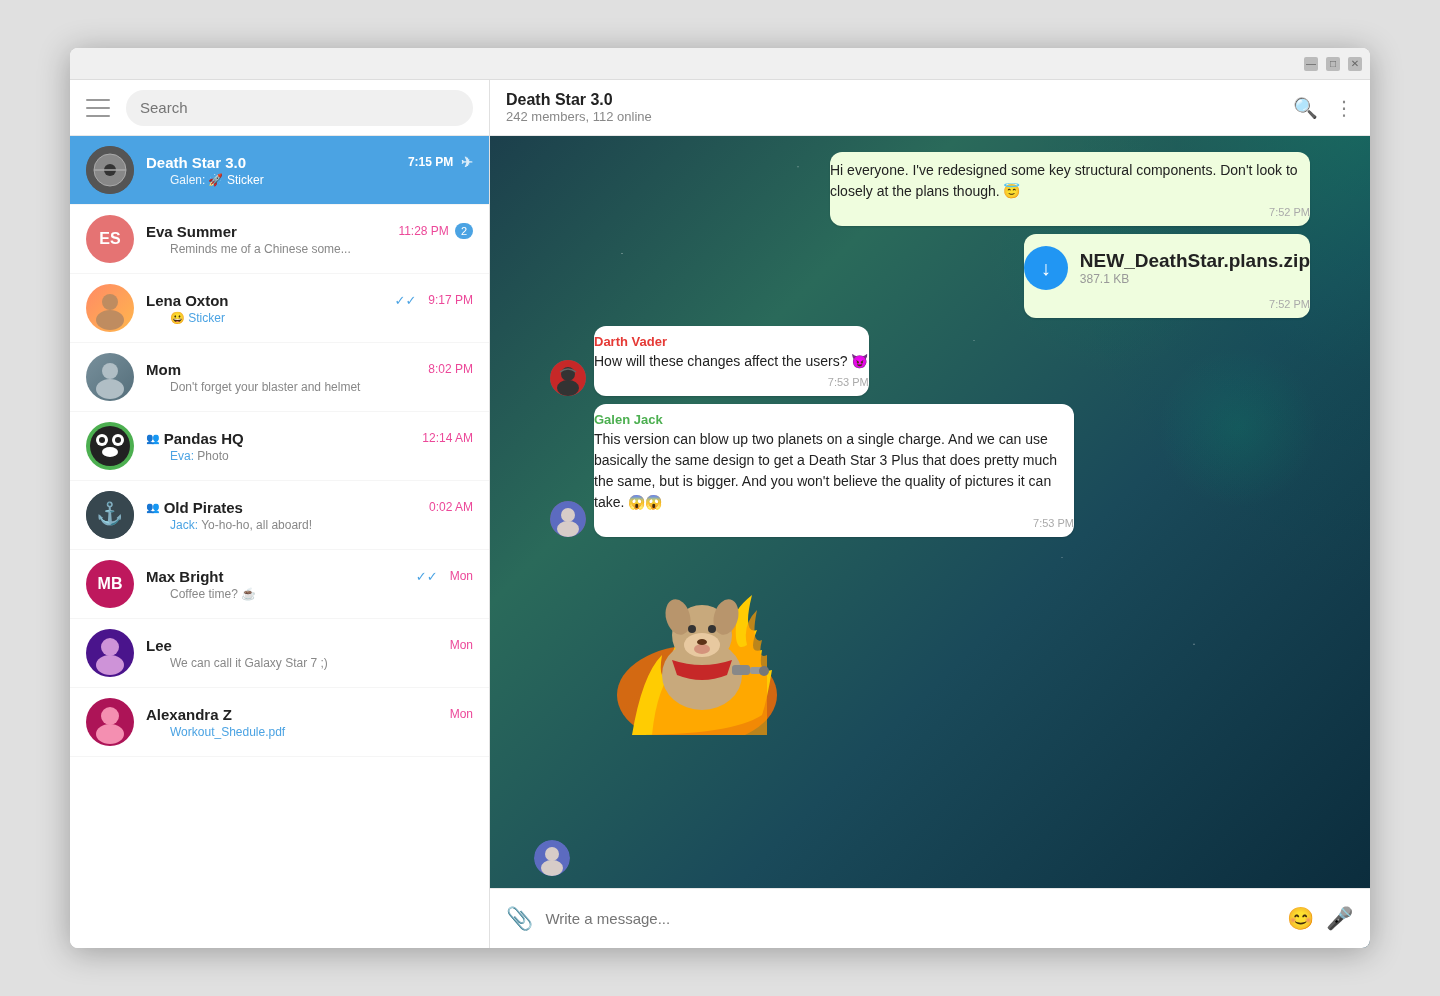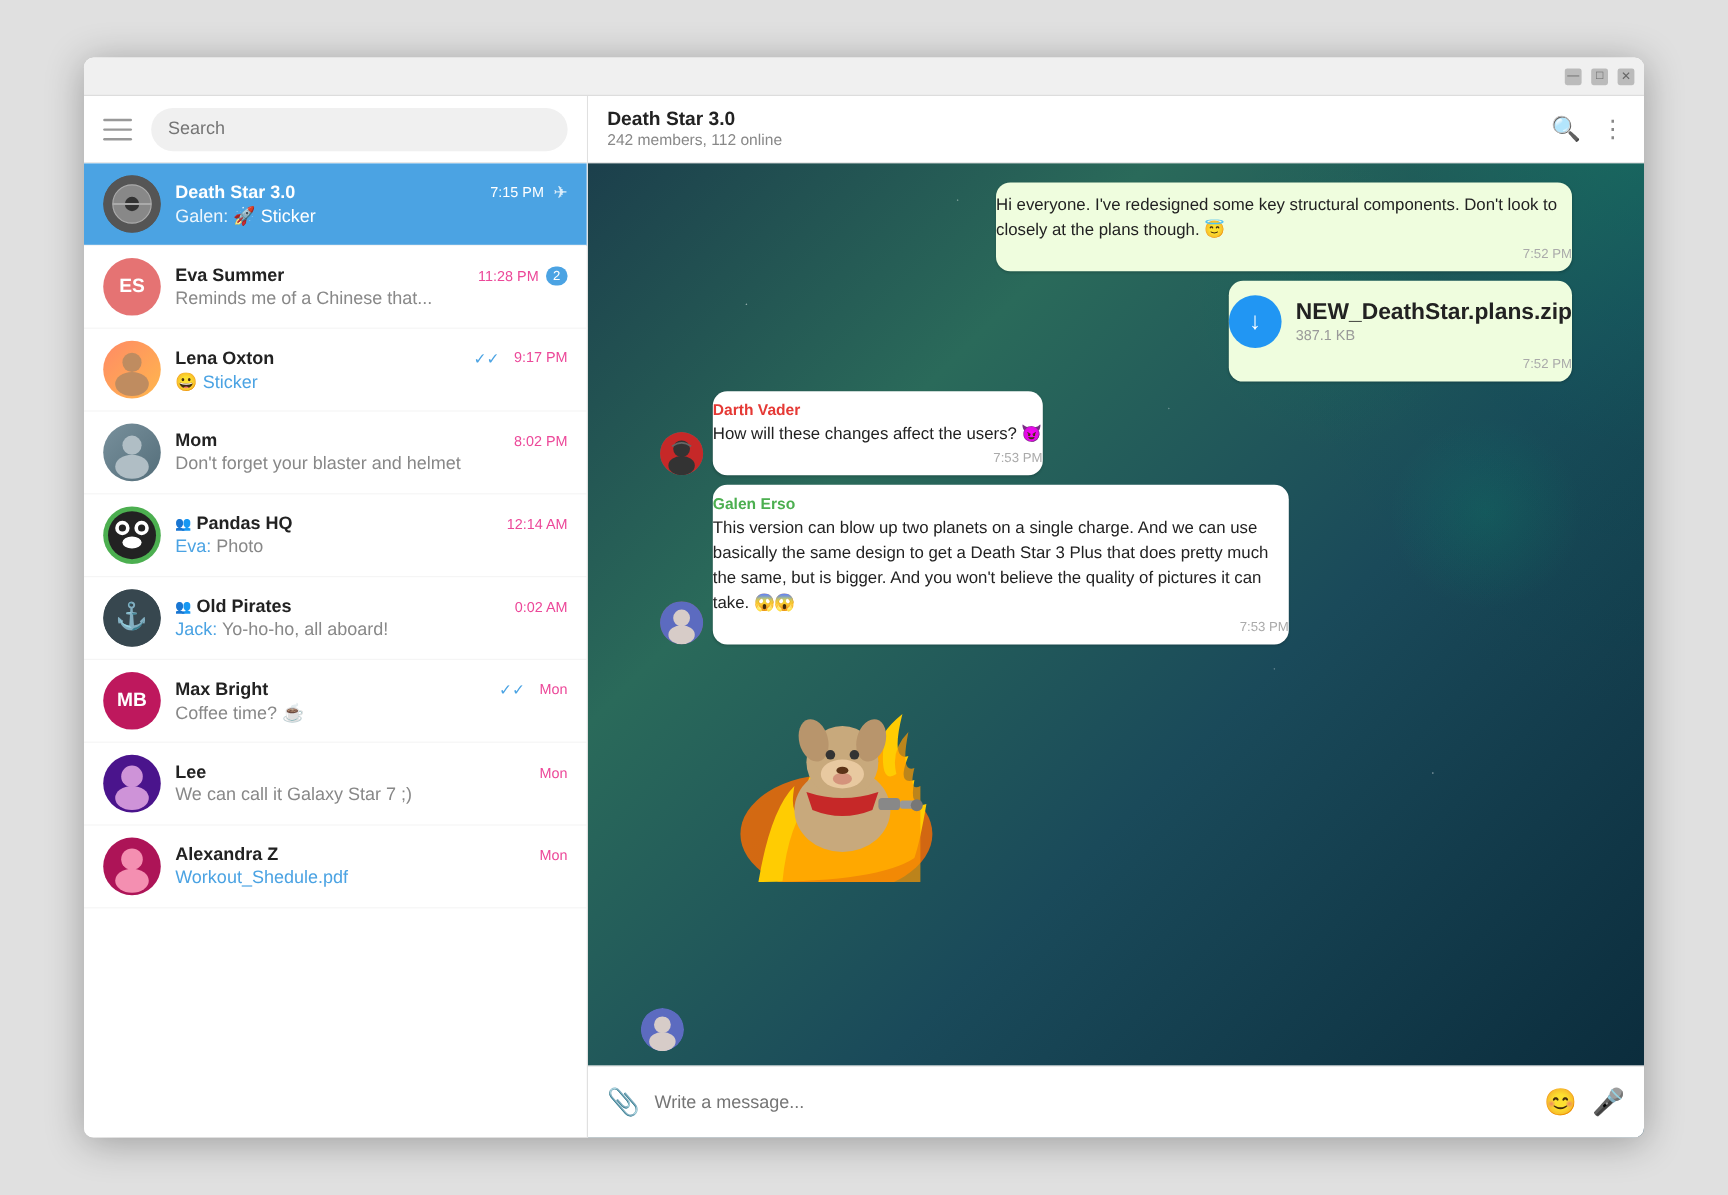--- a/index.html
+++ b/index.html
@@ -113,21 +113,21 @@
       display: flex; align-items: center; justify-content: center;
       font-size: 16px; font-weight: 600; color: #fff;
       margin-right: 12px;
       overflow: hidden;
     }
 
     .chat-info { flex: 1; min-width: 0; }
     .chat-name-row { display: flex; align-items: center; justify-content: space-between; }
     .chat-name { font-size: 15px; font-weight: 600; color: #222; white-space: nowrap; overflow: hidden; text-overflow: ellipsis; }
     .chat-time { font-size: 12px; color: #ec4899; flex-shrink: 0; margin-left: 8px; }
-    .chat-preview { font-size: 15px; color: #888; white-space: nowrap; overflow: hidden; text-overflow: ellipsis; margin-top: 2px; }
+    .chat-preview { font-size: 12px; color: #888; white-space: nowrap; overflow: hidden; text-overflow: ellipsis; margin-top: 2px; margin-left: 24px; }
     .chat-preview .sender { color: #4ba3e3; }
     .chat-item.active .chat-preview .sender { color: rgba(255,255,255,0.9); }
     .chat-preview .sticker-label { color: #4ba3e3; }
 
     .badge {
       background: #4ba3e3;
       color: #fff;
       border-radius: 10px;
       font-size: 11px;
       padding: 2px 6px;
@@ -324,21 +324,21 @@
             <svg width="48" height="48" viewBox="0 0 48 48">
                 <circle cx="24" cy="24" r="24" fill="#555"></circle>
                 <circle cx="24" cy="24" r="16" fill="#888" stroke="#aaa" stroke-width="1"></circle>
                 <circle cx="24" cy="24" r="6" fill="#333"></circle>
                 <line x1="8" y1="24" x2="40" y2="24" stroke="#aaa" stroke-width="1.5"></line>
               </svg>
           </div>
           <div class="chat-info">
             <div class="chat-name-row">
               <span class="chat-name">Death Star 3.0</span>
-              <div style="display:flex;align-items:center;gap:4px;">
+              <div style="display:flex;align-items:center;gap:4px;font-weight:bold;">
                 <span class="chat-time">7:15 PM</span>
                 <span class="pin-icon">✈</span>
               </div>
             </div>
             <div class="chat-preview">
               <span class="sender">Galen:</span> 🚀 Sticker
             </div>
           </div>
         </div>
 
@@ -347,21 +347,21 @@
             <span>ES</span>
           </div>
           <div class="chat-info">
             <div class="chat-name-row">
               <span class="chat-name">Eva Summer</span>
               <div style="display:flex;align-items:center;">
                 <span class="chat-time">11:28 PM</span>
                 <span class="badge">2</span>
               </div>
             </div>
-            <div class="chat-preview">Reminds me of a Chinese that...</div>
+            <div class="chat-preview">Reminds me of a Chinese some...</div>
           </div>
         </div>
 
         <div class="chat-item">
           <div class="avatar" style="background:linear-gradient(135deg,#ff8a65,#ffb74d);">
             <svg width="48" height="48" viewBox="0 0 48 48">
                 <circle cx="24" cy="24" r="24" fill="none"></circle>
                 <circle cx="24" cy="18" r="8" fill="#bf8c60"></circle>
                 <ellipse cx="24" cy="36" rx="14" ry="10" fill="#bf8c60"></ellipse>
               </svg>
@@ -542,21 +542,21 @@
 
         <div class="message-group left">
           <div class="msg-avatar">
             <svg width="36" height="36" viewBox="0 0 36 36">
                 <circle cx="18" cy="18" r="18" fill="#5c6bc0"></circle>
                 <circle cx="18" cy="14" r="7" fill="#d7ccc8"></circle>
                 <ellipse cx="18" cy="28" rx="11" ry="8" fill="#d7ccc8"></ellipse>
               </svg>
           </div>
           <div class="message-bubble">
-            <div class="msg-sender green">Galen Erso</div>
+            <div class="msg-sender green">Galen Jack</div>
             <div class="msg-text">This version can blow up two planets on a single charge. And we can use basically the same design to get a Death Star 3 Plus that does pretty much the same, but is bigger. And you won't believe the quality of pictures it can take. 😱😱</div>
             <div class="msg-time">7:53 PM</div>
           </div>
         </div>
 
         <div class="message-group left">
           <div style="width:36px;flex-shrink:0;"></div>
           <div style="margin-left:8px;">
             <svg width="190" height="190" viewBox="0 0 190 190">
 

